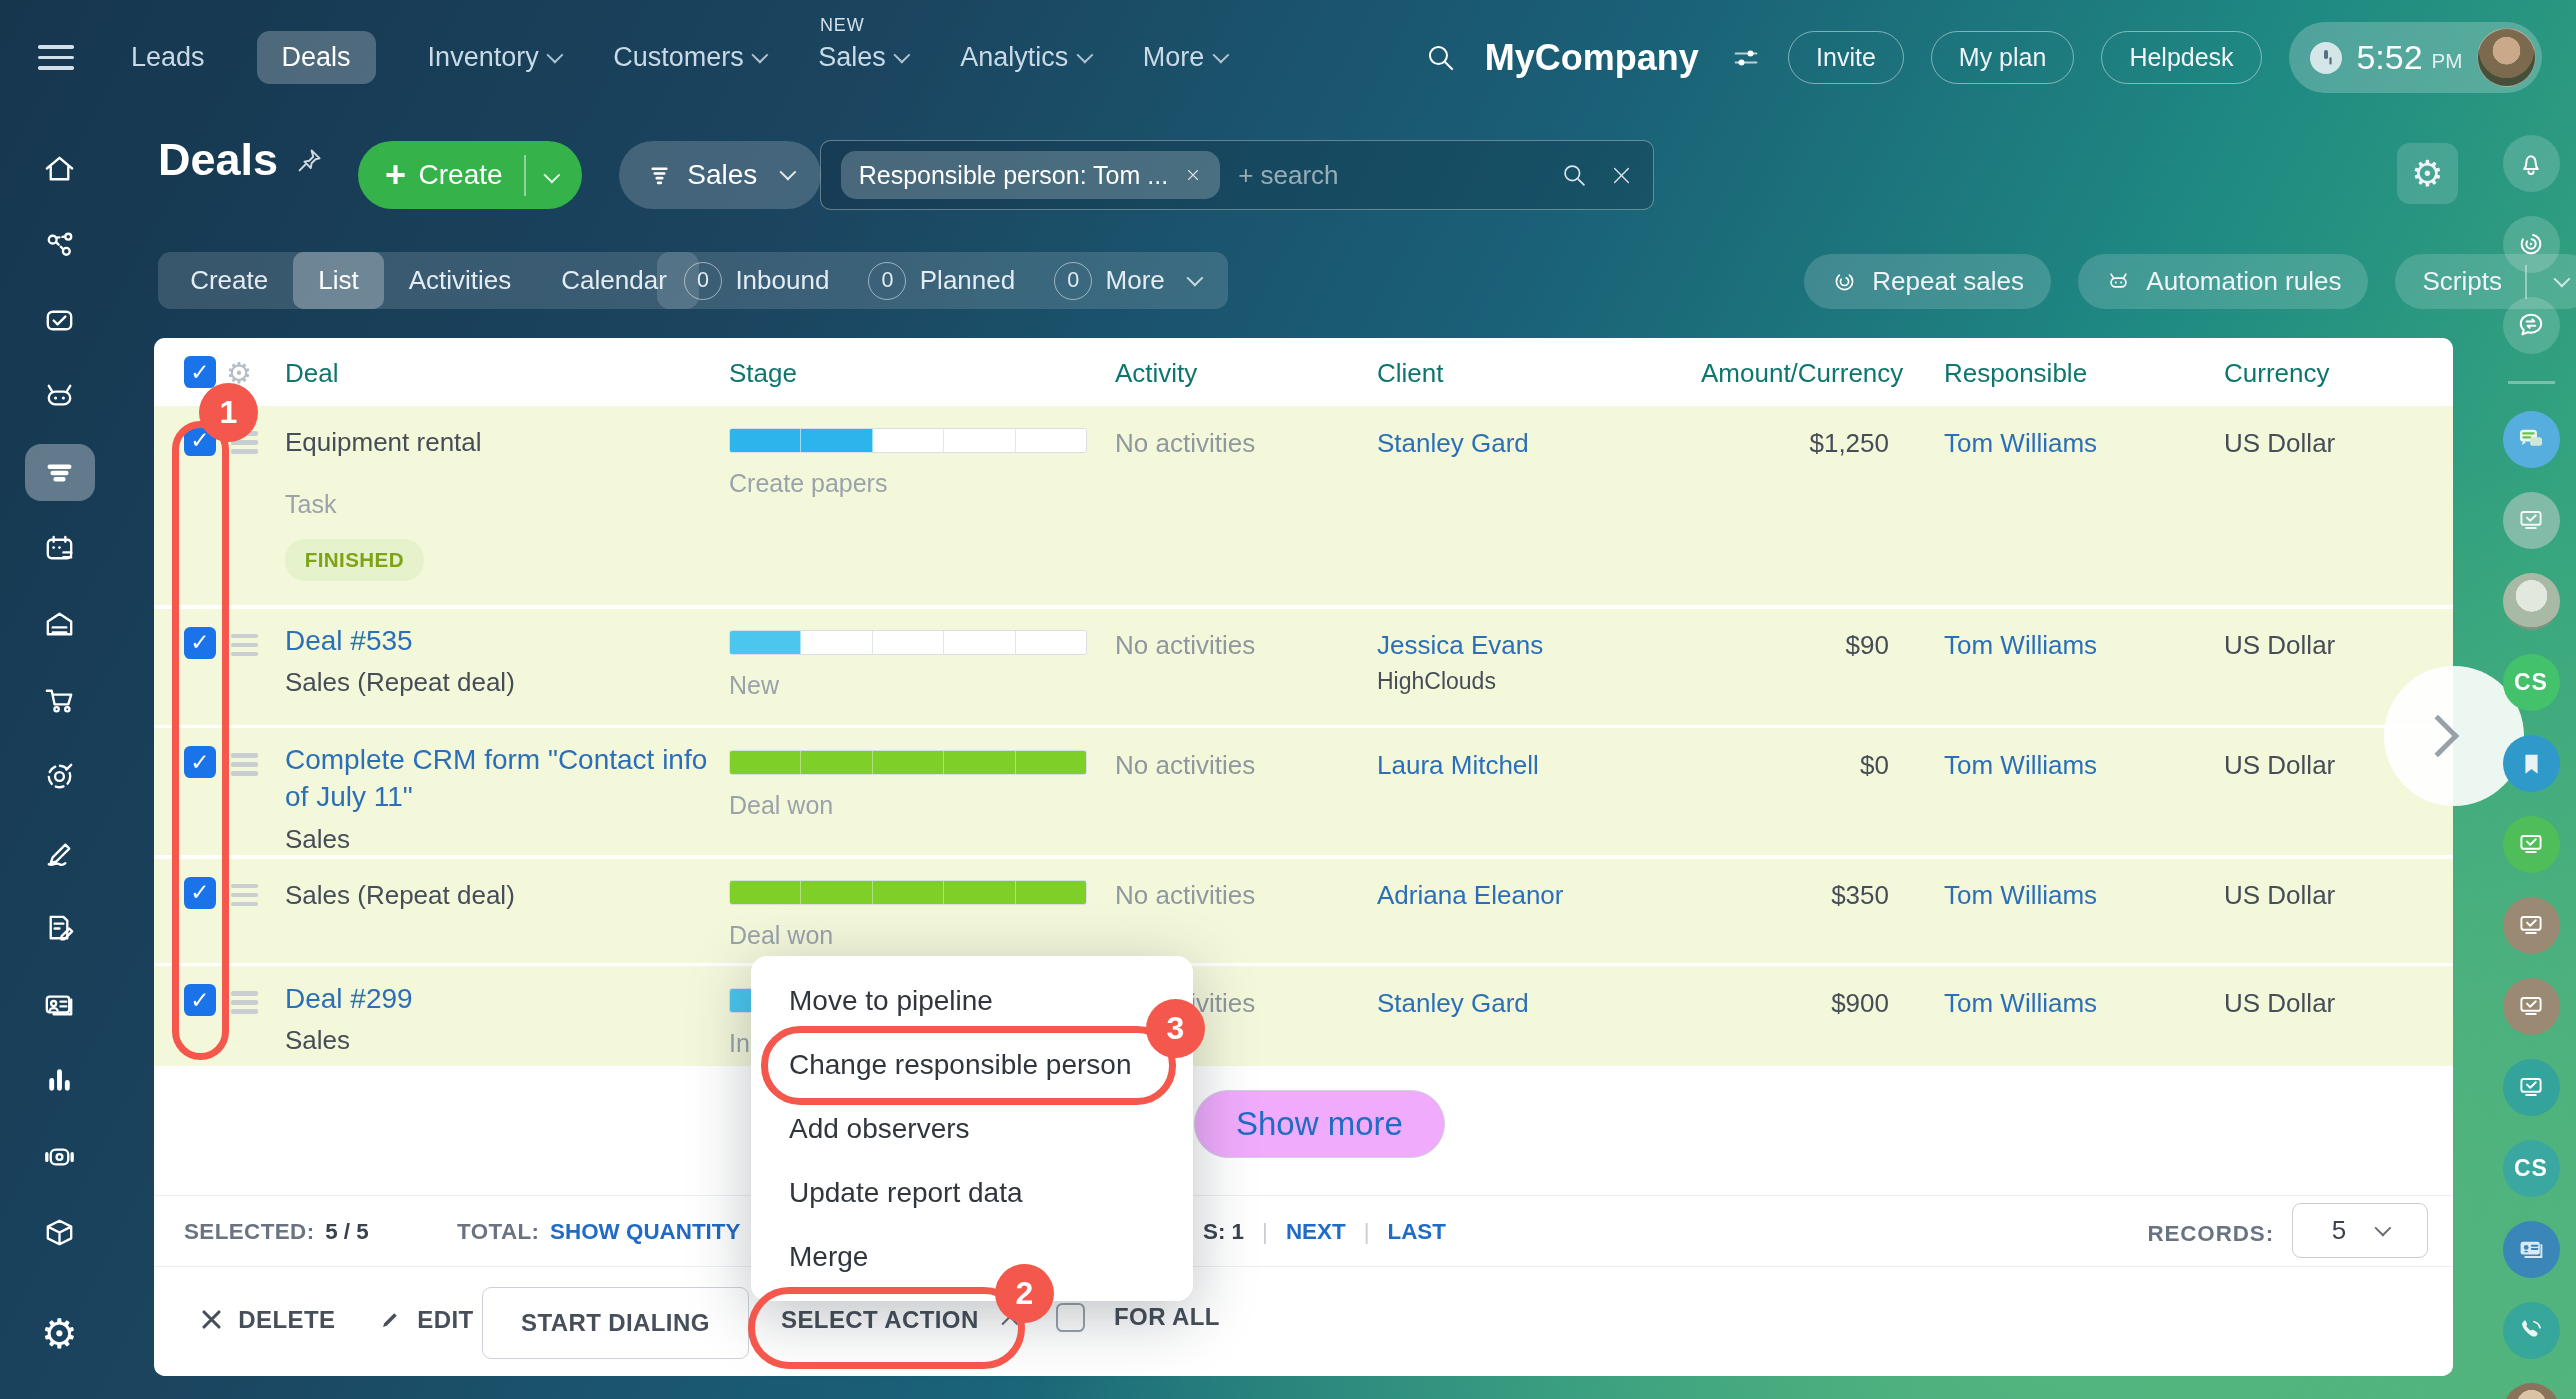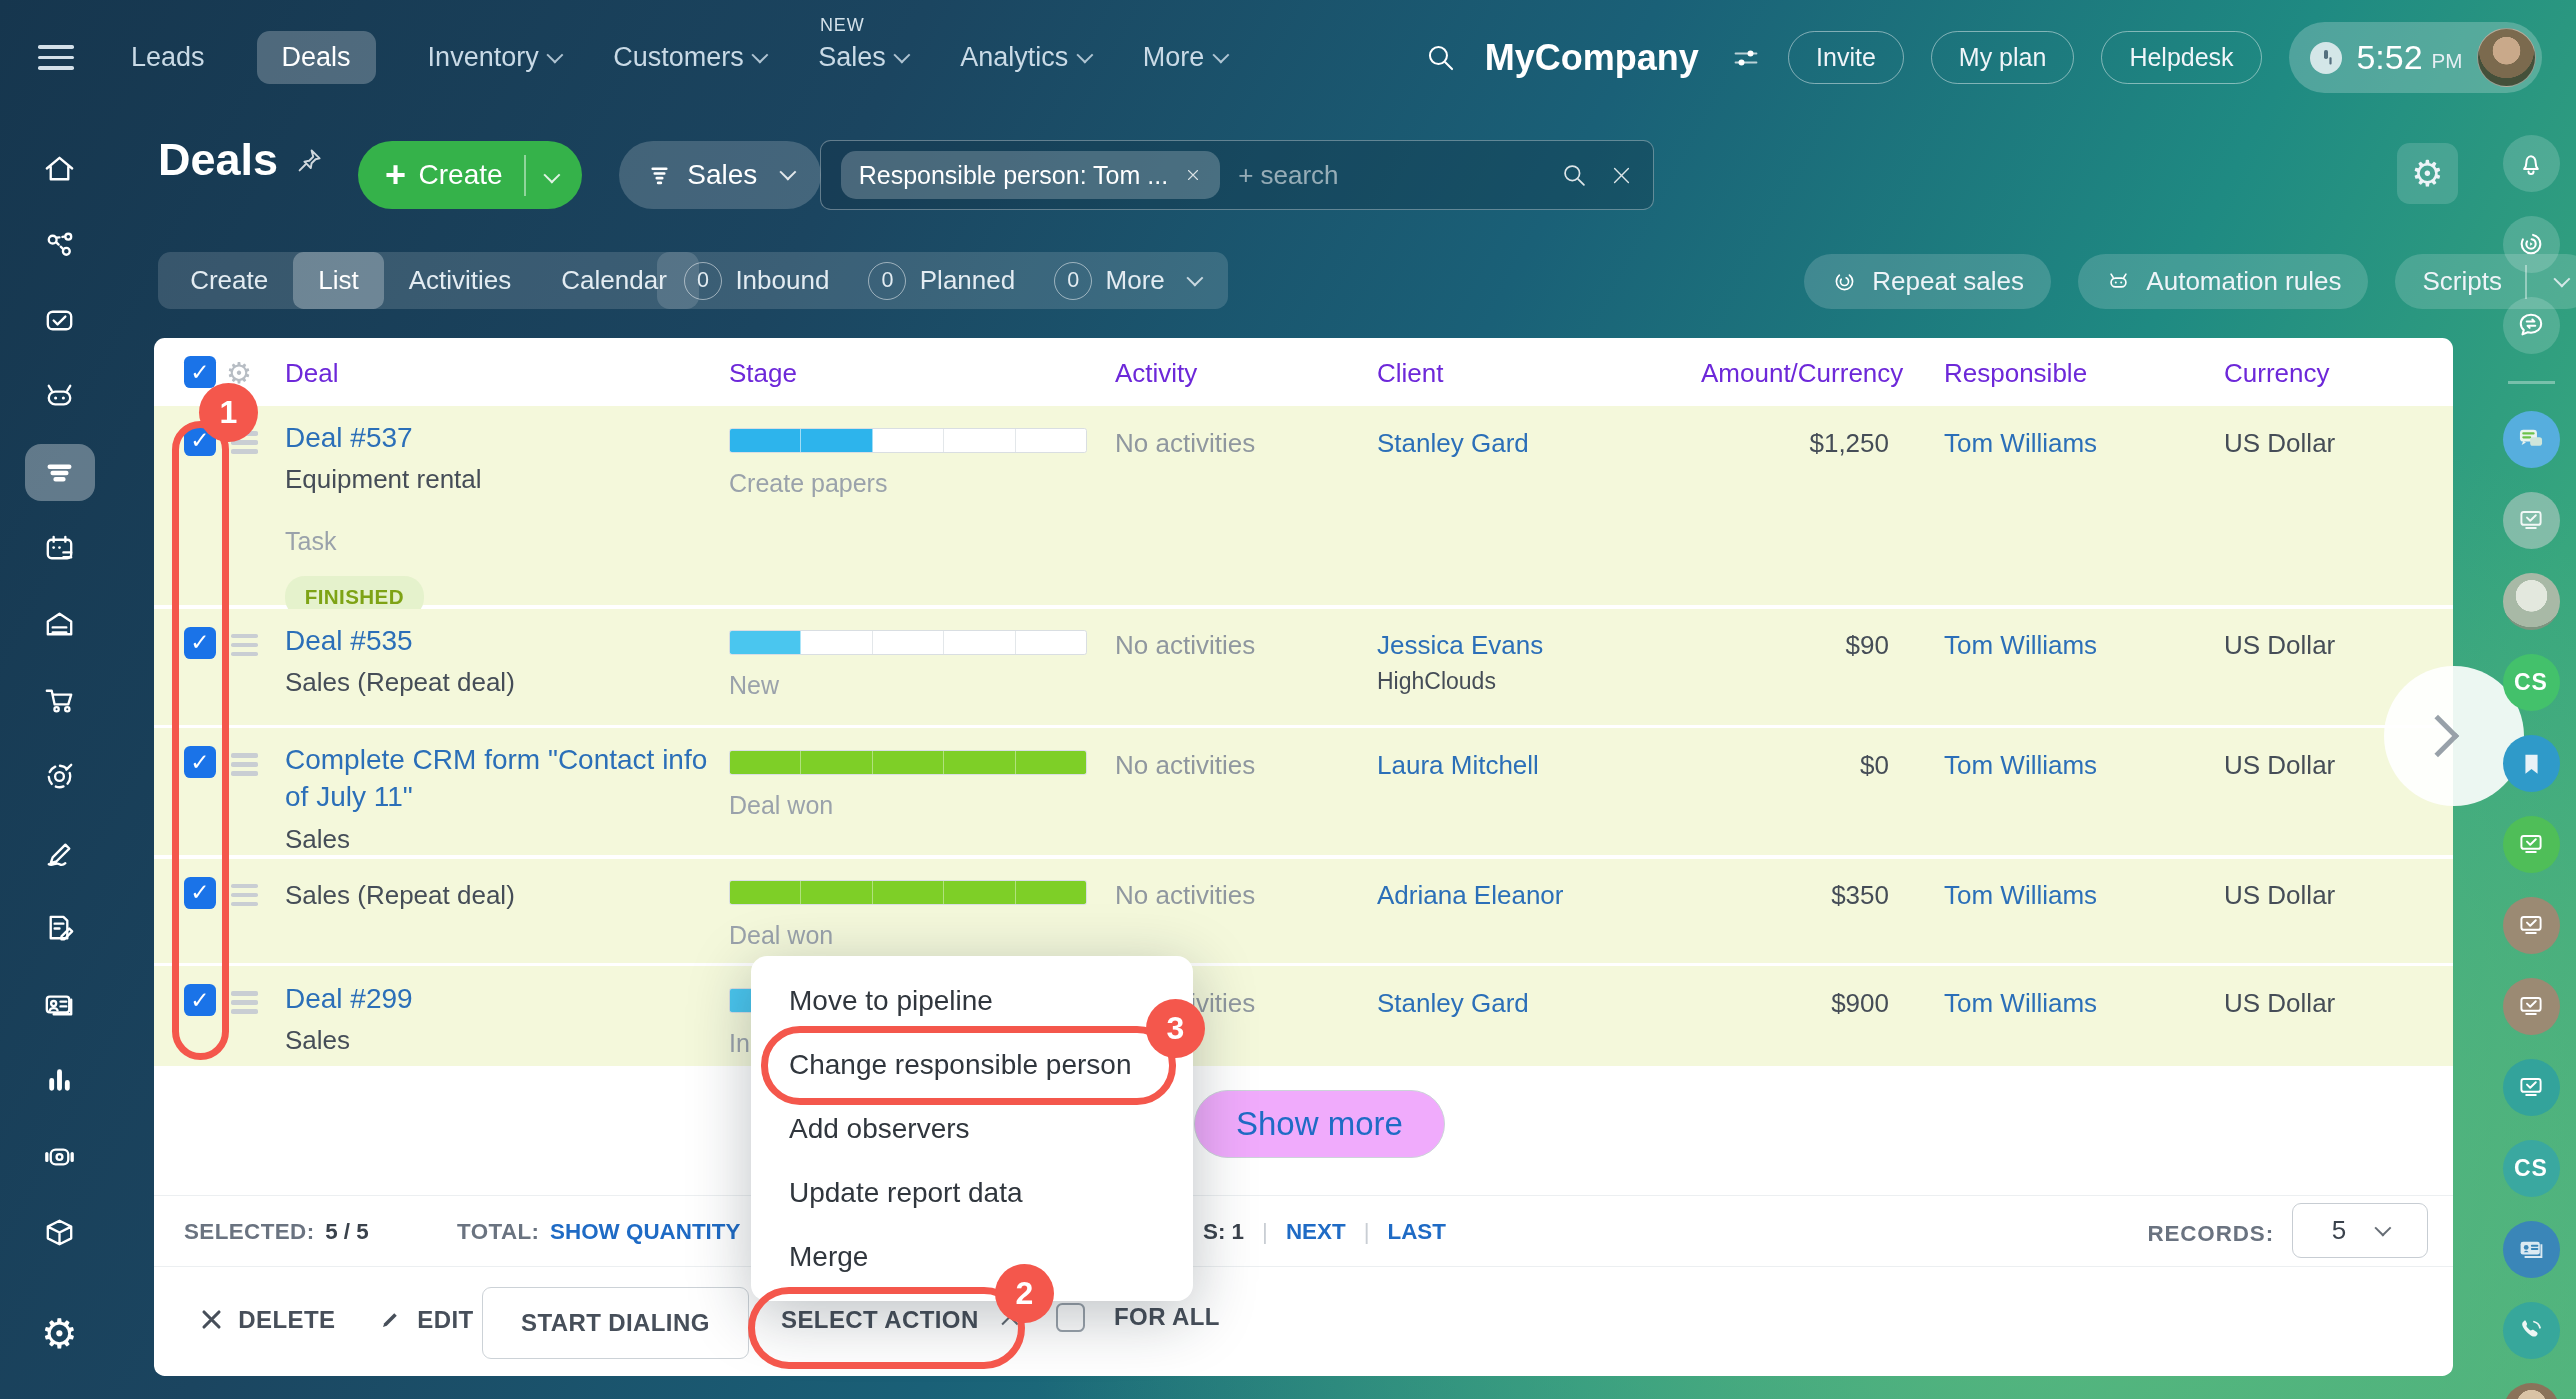--- a/index.html
+++ b/index.html
@@ -65,21 +65,21 @@
   .counters{position:absolute;left:657px;top:252px;height:57px;background:rgba(255,255,255,.14);border-radius:12.5px;display:flex;align-items:center;gap:39px;padding:0 27px;color:#e3ecf2;font-size:26px;z-index:10}
   .cnt{display:flex;align-items:center;gap:13.4px;cursor:pointer}
   .cnum{width:38px;height:38px;border-radius:50%;border:1.8px solid rgba(255,255,255,.5);display:flex;align-items:center;justify-content:center;font-size:21.5px;box-sizing:border-box}
   .tr-btns{position:absolute;top:254px;left:1804px;display:flex;gap:27px;height:55px;z-index:10}
   .trb{background:rgba(255,255,255,.16);border-radius:28px;display:flex;align-items:center;gap:14.3px;padding:0 27px;color:#eef4f8;font-size:26px;cursor:pointer;white-space:nowrap}
   .trb-div{width:1.8px;height:34px;background:rgba(255,255,255,.4);margin:0 3.6px 0 9px}
 
   
   .card{position:absolute;left:154px;top:338px;width:2299px;height:1038px;background:#fff;border-radius:10.7px;z-index:3;overflow:hidden}
   .thead{position:relative;height:68px}
-  .th{position:absolute;top:19.7px;font-size:26px;color:#6d28d9}
+  .th{position:absolute;top:19.7px;font-size:26px;color:#0f766e}
   .cb{width:32px;height:32px;border-radius:6.3px;background:#1a73e8;color:#fff;display:flex;align-items:center;justify-content:center;font-size:23px;cursor:pointer}
   .gear-th{position:absolute;left:72px;top:18px;font-size:29px;color:#b7bdc4;cursor:pointer;font-family:"DejaVu Sans",sans-serif}
   .row{position:relative;background:#f4f8db;margin-bottom:3.6px}
   .c-check{position:absolute;left:30px;top:18px}
   .c-drag{position:absolute;left:77px;top:25px;cursor:grab}
   .c-drag span{display:block;width:27px;height:4.5px;background:#c9ced3;border-radius:1.8px;margin-bottom:4.5px}
   .c-deal{position:absolute;left:131px;top:14.3px;width:430px}
   .deal-link{color:#2b6fb8;font-size:28px;line-height:1.32;cursor:pointer}
   .deal-sub{color:#454d57;font-size:26px;margin-top:7.2px}
   .deal-note{color:#9aa2ab;font-size:25px;margin-top:32px}
@@ -484,21 +484,20 @@
     <div class="row" style="height:199px">
       <div class="c-check">
           <div class="cb">✓</div>
         </div>
       <div class="c-drag">
           <span></span>
           <span></span>
           <span></span>
         </div>
       <div class="c-deal">
-        <div class="deal-link">Deal #537</div>
         <div class="deal-sub">Equipment rental</div>
         <div class="deal-note">Task</div>
         <div class="badge-finished">FINISHED</div>
       </div>
       <div class="c-stage">
         <div class="sbar">
             <span class="seg on-blue"></span>
             <span class="seg on-blue"></span>
             <span class="seg"></span>
             <span class="seg"></span>

